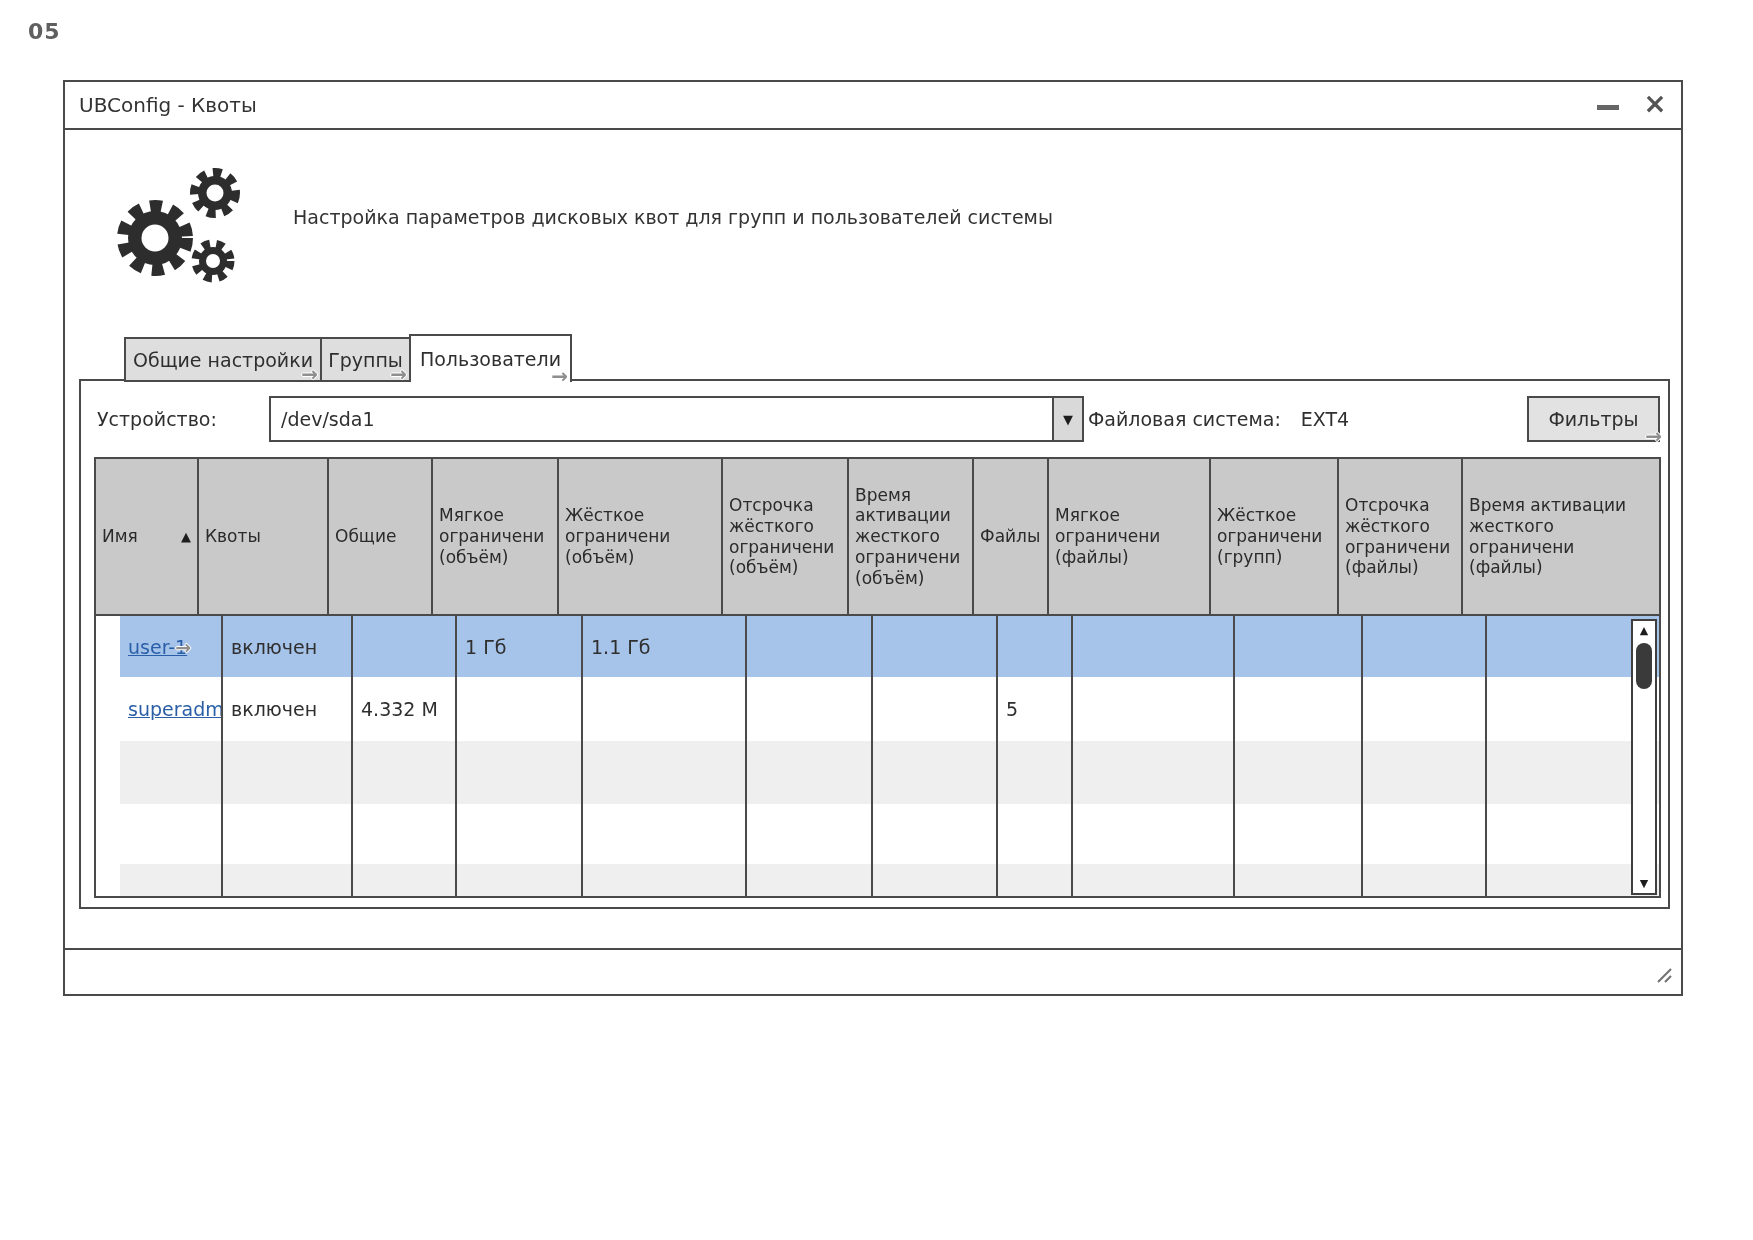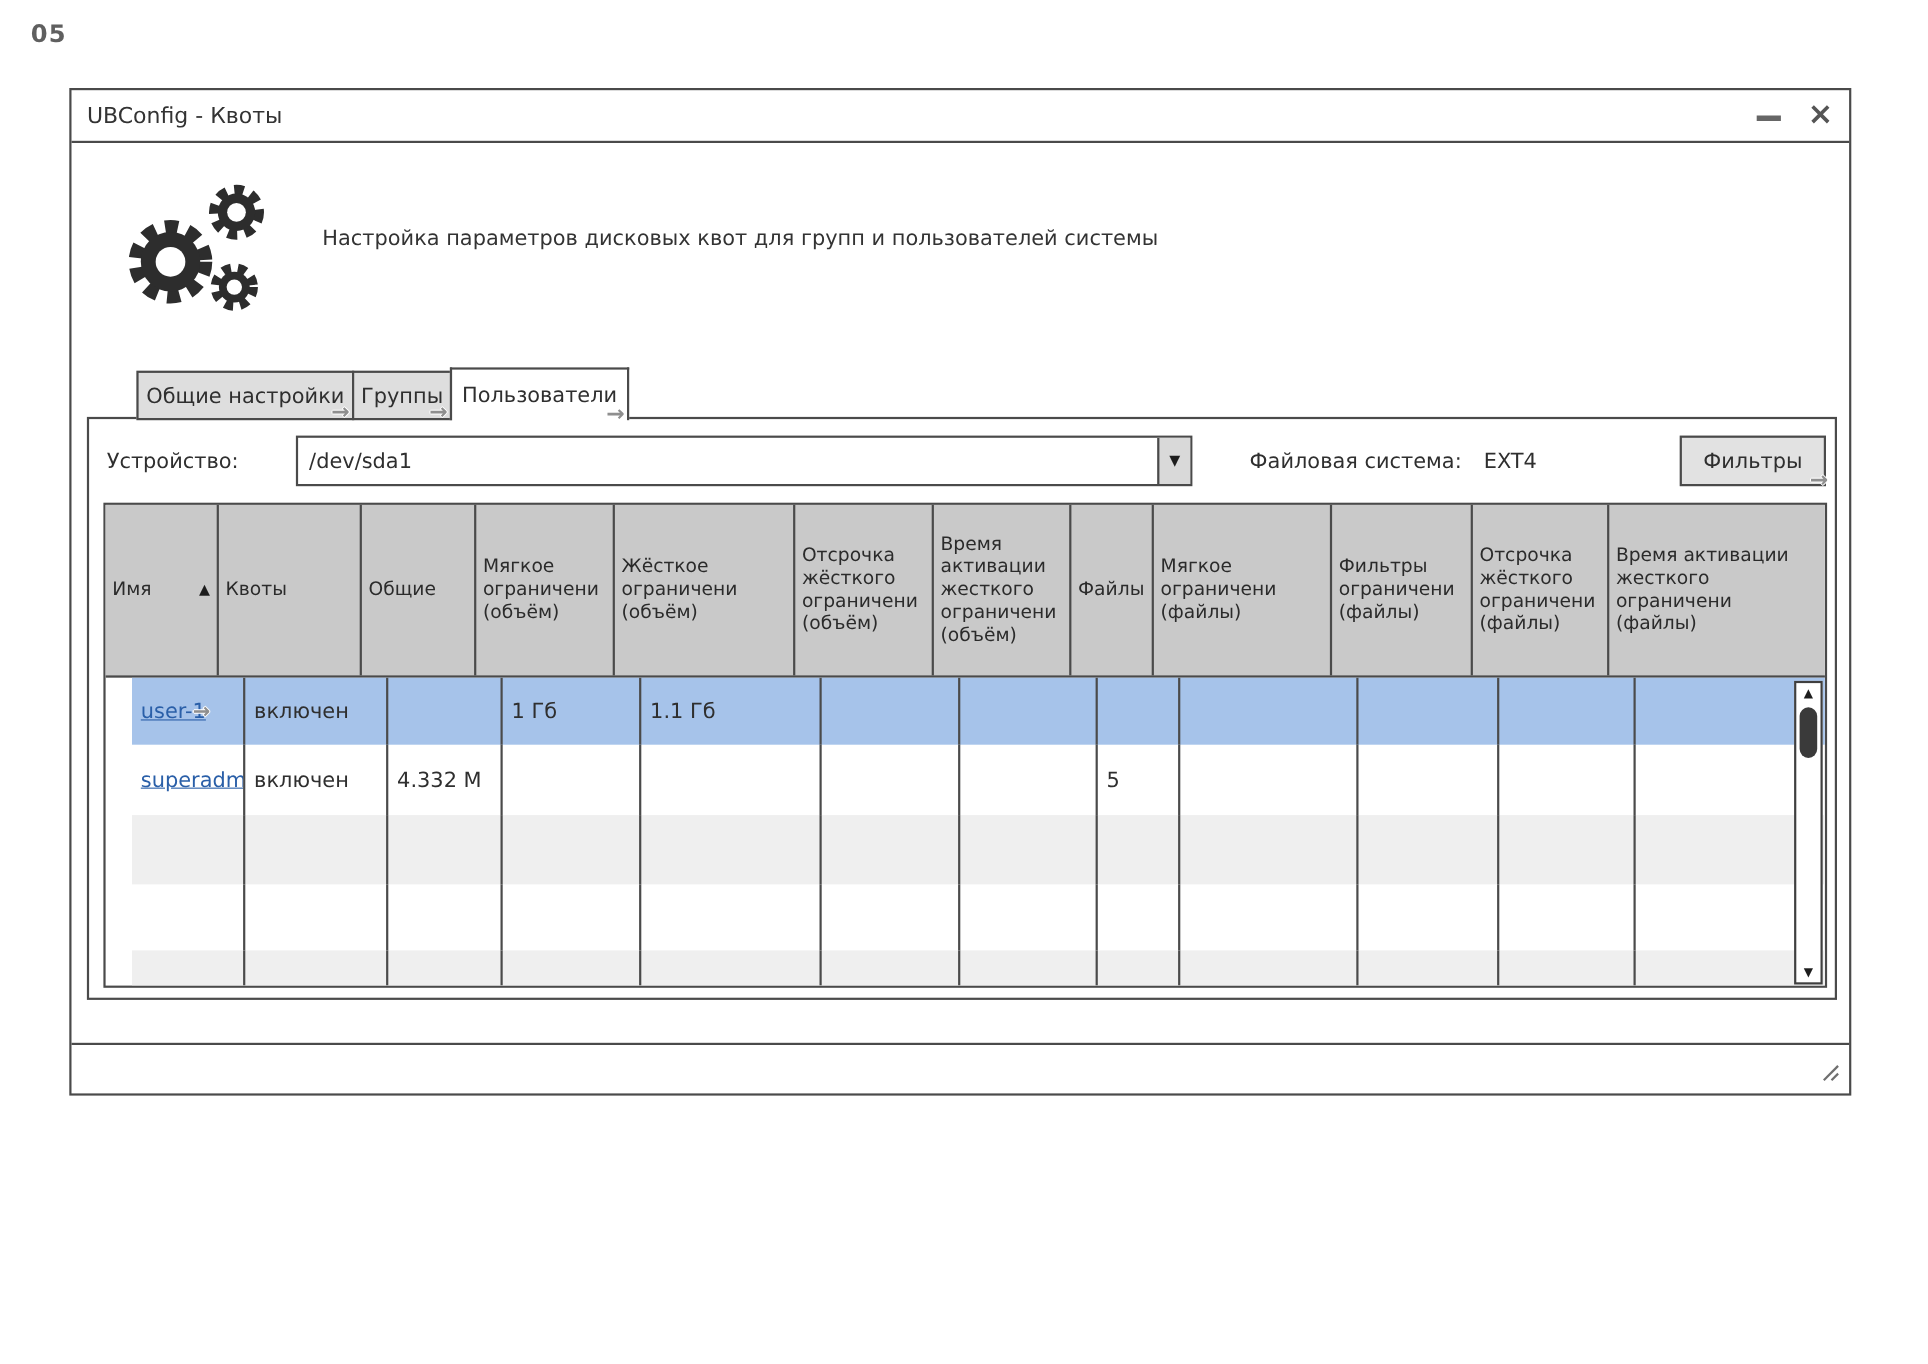--- a/index.html
+++ b/index.html
@@ -36,21 +36,21 @@
   
   .panel { position:absolute; left:14px; top:297px; width:1591px; height:530px;
            border:2px solid #4a4a4a; background:#fff; z-index:2; }
 
   .device-label { position:absolute; left:16px; top:15px; height:46px; display:flex; align-items:center; font-size:19px; }
   .combobox { position:absolute; left:188px; top:15px; width:815px; height:46px; border:2px solid #4a4a4a;
               display:flex; background:#fff; }
   .combobox-value { flex:1; display:flex; align-items:center; padding-left:10px; font-size:19px; }
   .combobox-button { width:30px; border-left:2px solid #4a4a4a; background:#d9d9d9; display:flex;
                      align-items:center; justify-content:center; font-size:13px; color:#1d1d1d; }
-  .fs-group { position:absolute; left:1055px; top:15px; height:46px; display:flex; align-items:center; font-size:19px; }
+  .fs-group { position:absolute; left:1007px; top:15px; height:46px; display:flex; align-items:center; font-size:19px; }
   .fs-value { margin-left:20px; }
   .filters-button { position:absolute; left:1446px; top:15px; width:133px; height:46px; background:#e2e2e2;
                     border:2px solid #4a4a4a; display:flex; align-items:center; justify-content:center;
                     font-size:19px; }
   .filters-button .link-arrow { right:-4px; bottom:-6px; }
 
   
   .table { position:absolute; left:13px; top:76px; width:1567px; height:441px; border:2px solid #4a4a4a; background:#fff; }
   .thead { display:flex; height:157px; background:#c9c9c9; border-bottom:2px solid #4a4a4a; }
   .th { flex-shrink:0; border-right:2px solid #4a4a4a; padding:6px 6px; font-size:17px; line-height:1.22;
@@ -154,21 +154,21 @@
           <span class="sort">▲</span>
         </div>
         <div class="th c1">Квоты</div>
         <div class="th c2">Общие</div>
         <div class="th c3">Мягкое ограничени (объём)</div>
         <div class="th c4">Жёсткое ограничени (объём)</div>
         <div class="th c5">Отсрочка жёсткого ограничени (объём)</div>
         <div class="th c6">Время активации жесткого ограничени (объём)</div>
         <div class="th c7">Файлы</div>
         <div class="th c8">Мягкое ограничени (файлы)</div>
-        <div class="th c9">Фильтры ограничени (файлы)</div>
+        <div class="th c9">Жёсткое ограничени (групп)</div>
         <div class="th c10">Отсрочка жёсткого ограничени (файлы)</div>
         <div class="th c11">Время активации жесткого ограничени (файлы)</div>
       </div>
 
       <div class="tbody">
         <div class="tr r0 selected">
           <div class="td c0">
             <span class="name-link">user-1</span>
             <span class="cell-arrow">→</span>
           </div>

